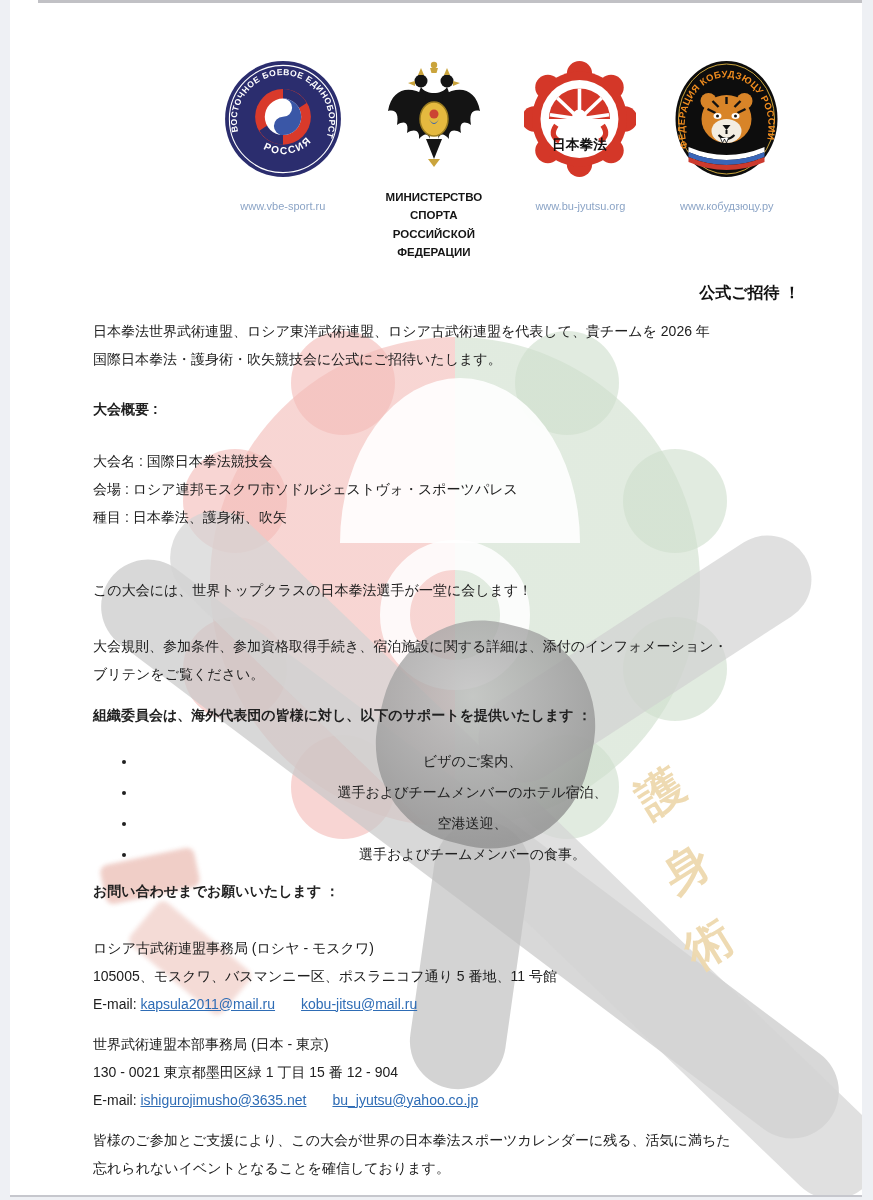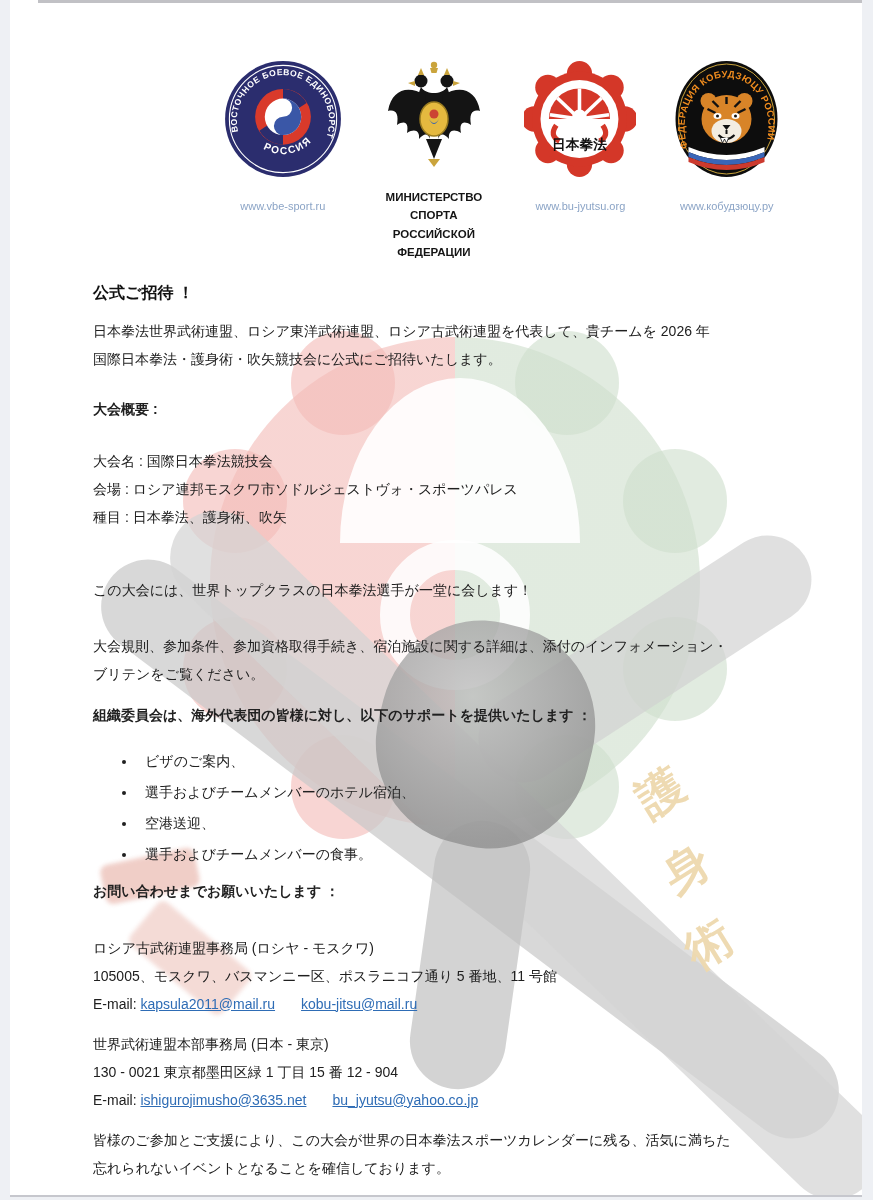--- a/index.html
+++ b/index.html
@@ -55,30 +55,30 @@
 
   
   .content{position:relative;z-index:2;padding:0 62px 0 83px;color:#202020;}
   .logos-row{display:flex;padding-left:112px;padding-top:59px;align-items:flex-start;}
   .logo-col{display:flex;flex-direction:column;align-items:center;}
   .col-1{width:170px;} .col-2{width:160px;align-items:center;} .col-3{width:160px;} .col-4{width:160px;}
   .logo-box{height:120px;display:flex;align-items:center;justify-content:center;}
   .caption{margin-top:21px;font-size:11px;color:#8ba4c6;}
   .caption-ministry{margin-top:9px;font-size:11.5px;font-weight:bold;color:#141414;text-align:center;line-height:1.6;}
 
-  .title{margin-top:21px;text-align:left;font-size:16px;font-weight:bold;color:#111;}
+  .title{margin-top:21px;text-align:right;font-size:16px;font-weight:bold;color:#111;}
   .para{font-size:14px;line-height:28px;white-space:pre-line;}
   .intro{margin-top:13px;}
   .sec-heading{margin-top:22px;font-size:14px;font-weight:bold;line-height:28px;}
   .overview{margin-top:24px;font-size:14px;line-height:28px;}
   .overview-row b{font-weight:normal;}
   .body2{margin-top:17px;}
   .support-heading{margin-top:13px;}
   ul.support{margin:17px 0 0 0;padding-left:44px;font-size:14px;line-height:31px;}
-  ul.support li{padding-left:8px;}
+  ul.support li{padding-left:8px;text-align:center;}
   .contact-heading{margin-top:7px;}
   .contact{margin-top:29px;font-size:14px;line-height:28px;}
   .contact + .contact{margin-top:12px;}
   .link{color:#2e6cb5;text-decoration:underline;cursor:pointer;}
   .email-gap{display:inline-block;width:26px;}
   .closing{margin-top:12px;}
 </style>
 </head>
 <body>
 

